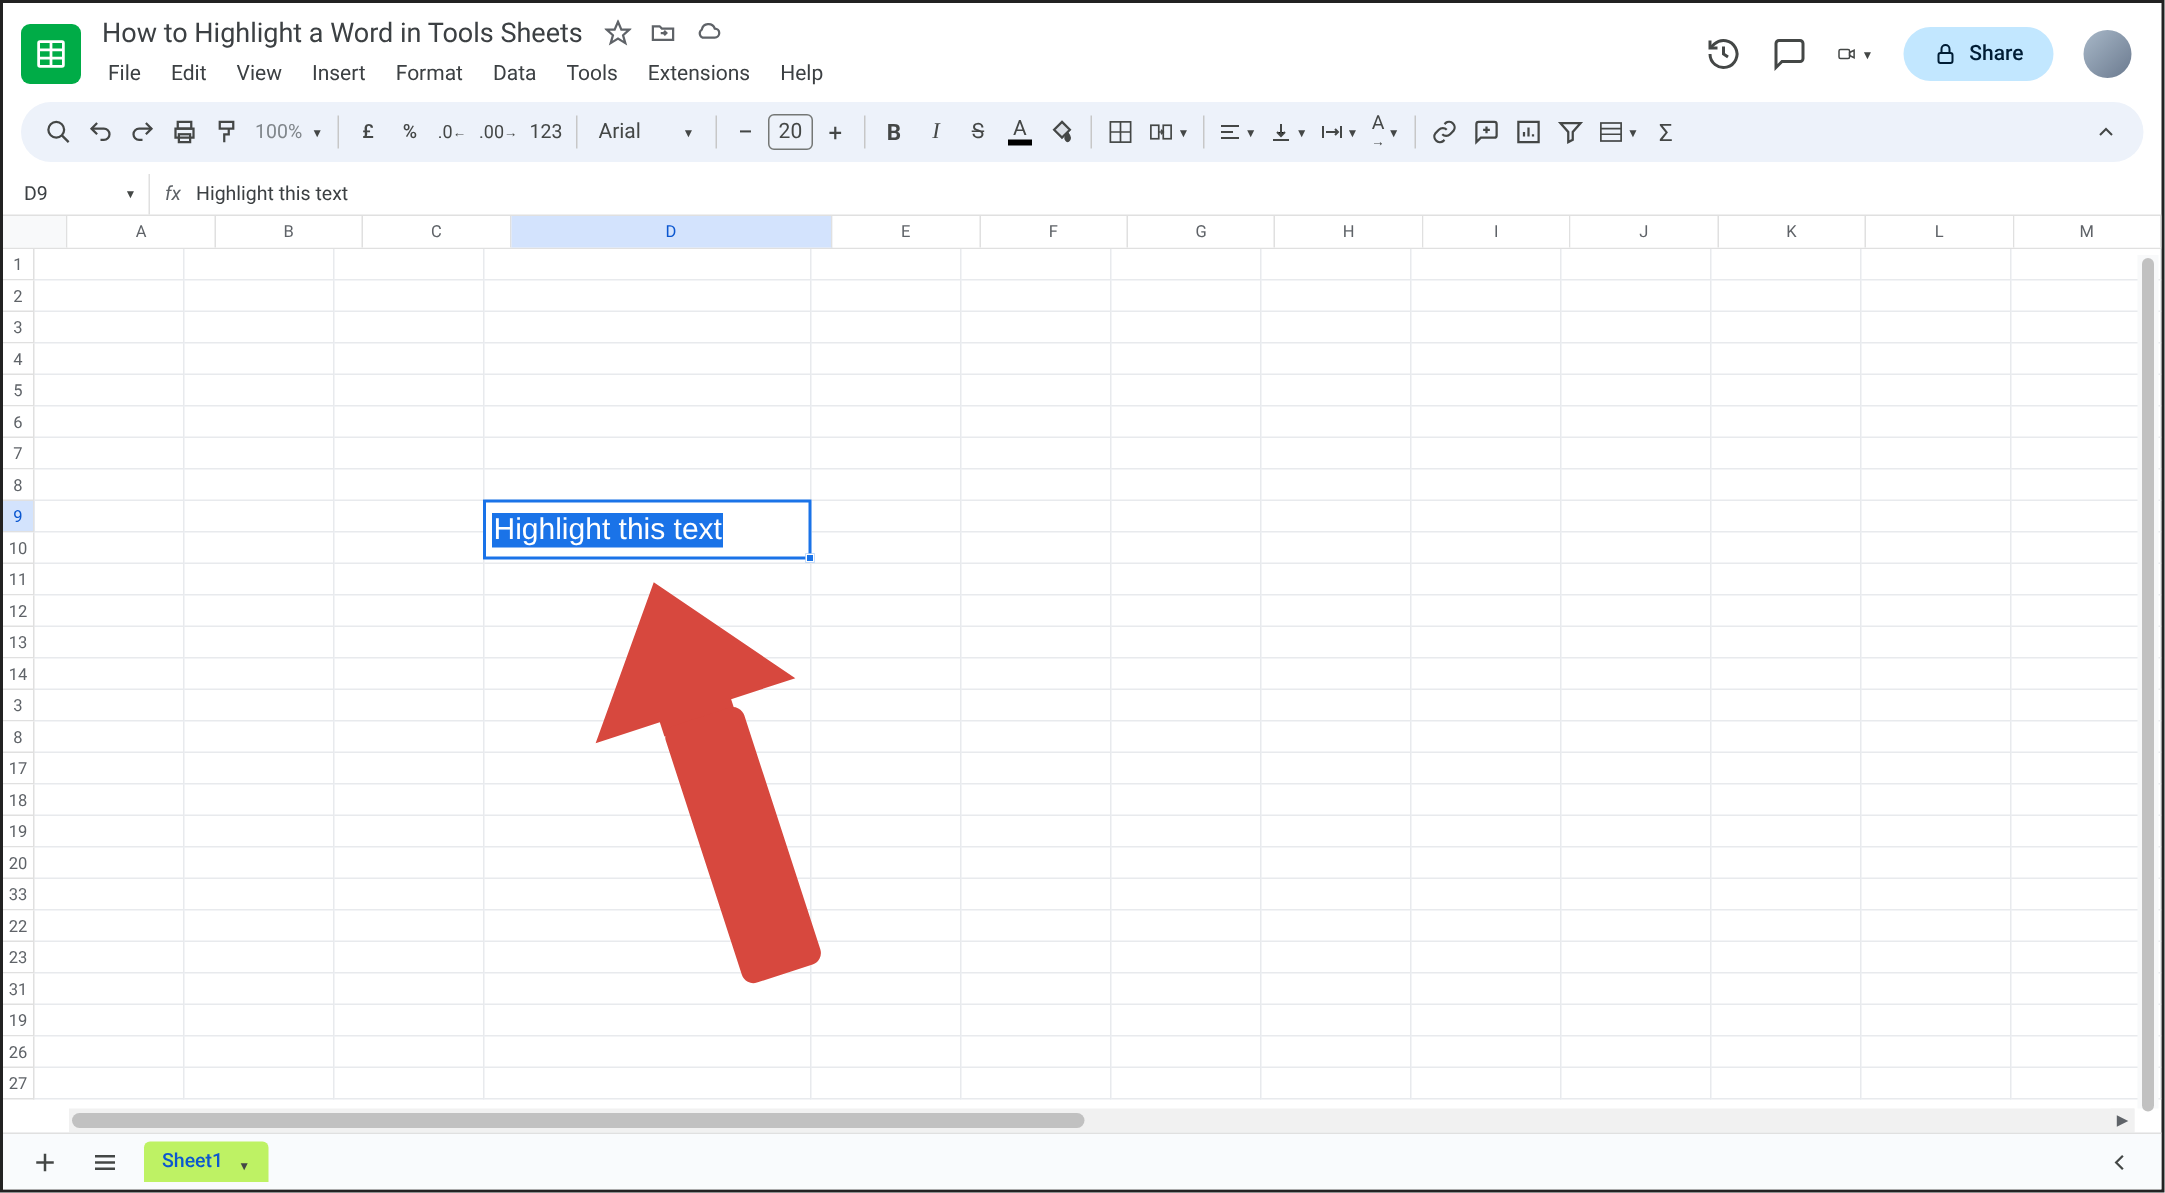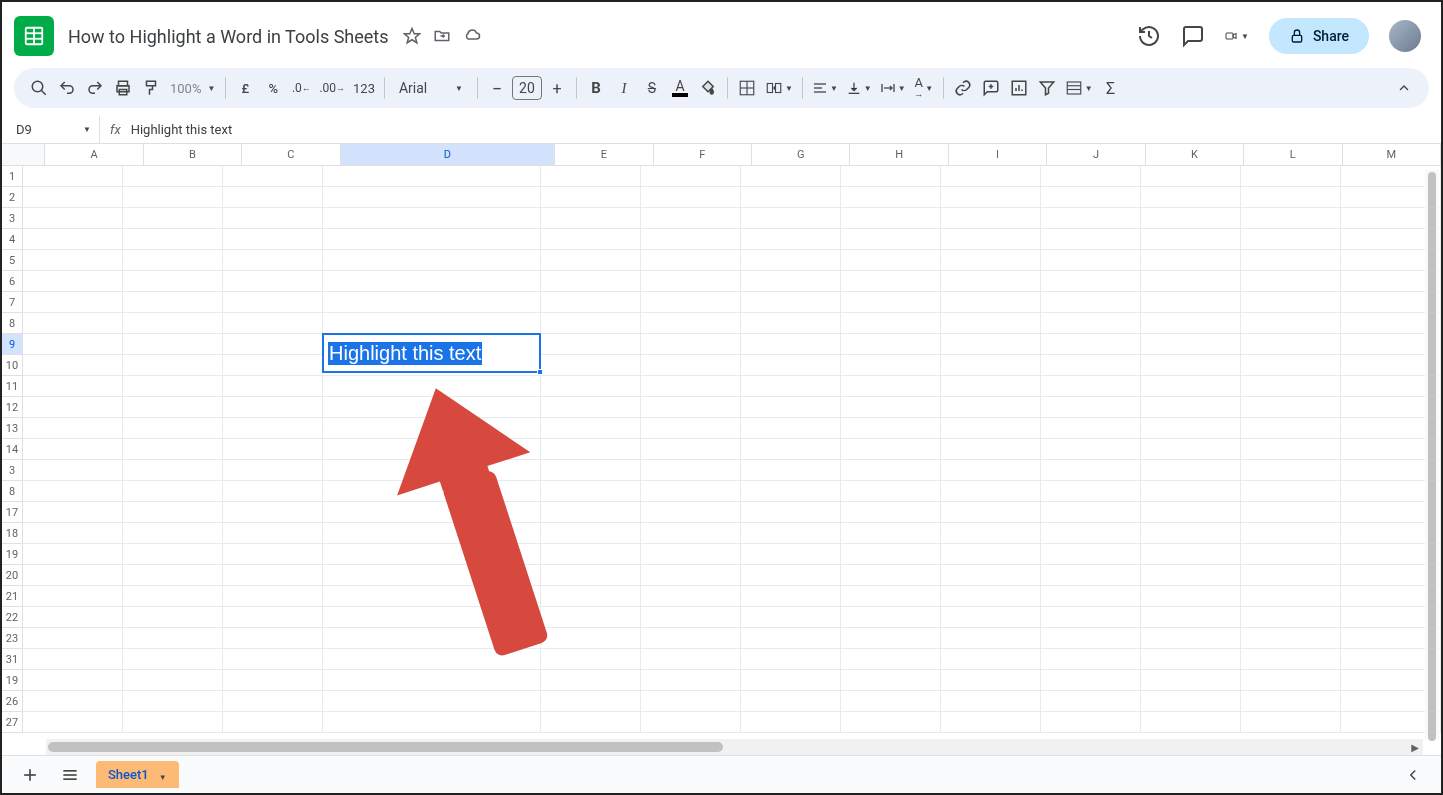--- a/index.html
+++ b/index.html
@@ -62,21 +62,21 @@
 
 .hscroll { position:absolute; bottom:38px; left:44px; right:18px; height:16px; background:#f1f1f1; display:flex; align-items:center;}
 .hscroll-thumb { height:10px; background:#c1c1c1; border-radius:6px; margin-left:2px;}
 .hscroll-arrow { position:absolute; right:0; width:16px; height:16px; display:flex; align-items:center; justify-content:center; color:#5f6368; font-size:10px; background:#f1f1f1;}
 .vscroll { position:absolute; top:168px; right:2px; bottom:54px; width:14px; background:#f8f9fa;}
 .vscroll-thumb { width:8px; margin:2px auto; background:#c1c1c1; border-radius:6px; height:100%;}
 
 
 .sheet-bar { position:absolute; bottom:0; left:0; right:0; height:38px; background:#f9fbfd; border-top:1px solid #e0e0e0; display:flex; align-items:center; padding:0 14px; gap:12px;}
 .sheet-add, .sheet-menu { width:28px; height:28px; display:flex; align-items:center; justify-content:center; color:#444746; cursor:pointer; border-radius:4px;}
-.sheet-tab { background:#fdba74; color:#0b57d0; padding:6px 12px; border-radius:4px 4px 0 0; font-size:13px; font-weight:500; display:flex; align-items:flex-end; gap:8px; cursor:pointer;}
+.sheet-tab { background:#bef264; color:#0b57d0; padding:6px 12px; border-radius:4px 4px 0 0; font-size:13px; font-weight:500; display:flex; align-items:flex-end; gap:8px; cursor:pointer;}
 .sheet-explore { margin-left:auto; width:28px; height:28px; display:flex; align-items:center; justify-content:center; cursor:pointer; color:#444746;}
 
 svg { display:block; }
 </style>
 </head>
 <body>
 
 <div class="header">
   <div class="sheets-logo">
     <svg viewBox="0 0 24 24" fill="#fff">
@@ -100,20 +100,31 @@
               <path d="M3 6h6l2 2h10v10H3z"></path>
               <path d="M10 12h5M13 10l2 2-2 2"></path>
             </svg>
           </span>
         <span class="icon">
             <svg width="18" height="18" viewBox="0 0 24 24" fill="none" stroke="#5f6368" stroke-width="2">
               <path d="M18 16a4 4 0 0 0 0-8 6 6 0 0 0-11.5 1A4 4 0 0 0 7 16z"></path>
             </svg>
           </span>
       </div>
+    </div>
+    <div class="menu-row">
+      <span class="menu-item">File</span>
+      <span class="menu-item">Edit</span>
+      <span class="menu-item">View</span>
+      <span class="menu-item">Insert</span>
+      <span class="menu-item">Format</span>
+      <span class="menu-item">Data</span>
+      <span class="menu-item">Tools</span>
+      <span class="menu-item">Extensions</span>
+      <span class="menu-item">Help</span>
     </div>
   </div>
   <div class="header-right">
     <span class="hr-icon">
         <svg width="24" height="24" viewBox="0 0 24 24" fill="none" stroke="#444746" stroke-width="2">
           <path d="M3 12a9 9 0 1 0 3-6.7L3 8"></path>
           <polyline points="3 3 3 8 8 8"></polyline>
           <polyline points="12 7 12 12 15 14"></polyline>
         </svg>
       </span>
@@ -339,21 +350,21 @@
         <div class="row-h">11</div>
         <div class="row-h">12</div>
         <div class="row-h">13</div>
         <div class="row-h">14</div>
         <div class="row-h">3</div>
         <div class="row-h">8</div>
         <div class="row-h">17</div>
         <div class="row-h">18</div>
         <div class="row-h">19</div>
         <div class="row-h">20</div>
-        <div class="row-h">21</div>
+        <div class="row-h">33</div>
         <div class="row-h">22</div>
         <div class="row-h">23</div>
         <div class="row-h">31</div>
         <div class="row-h">19</div>
         <div class="row-h">26</div>
         <div class="row-h">27</div>
       </div>
     <div class="cells" id="cells">
 
       <svg class="arrow-annot" style="left:360px; top:210px;" width="230" height="310" viewBox="0 0 230 310">

